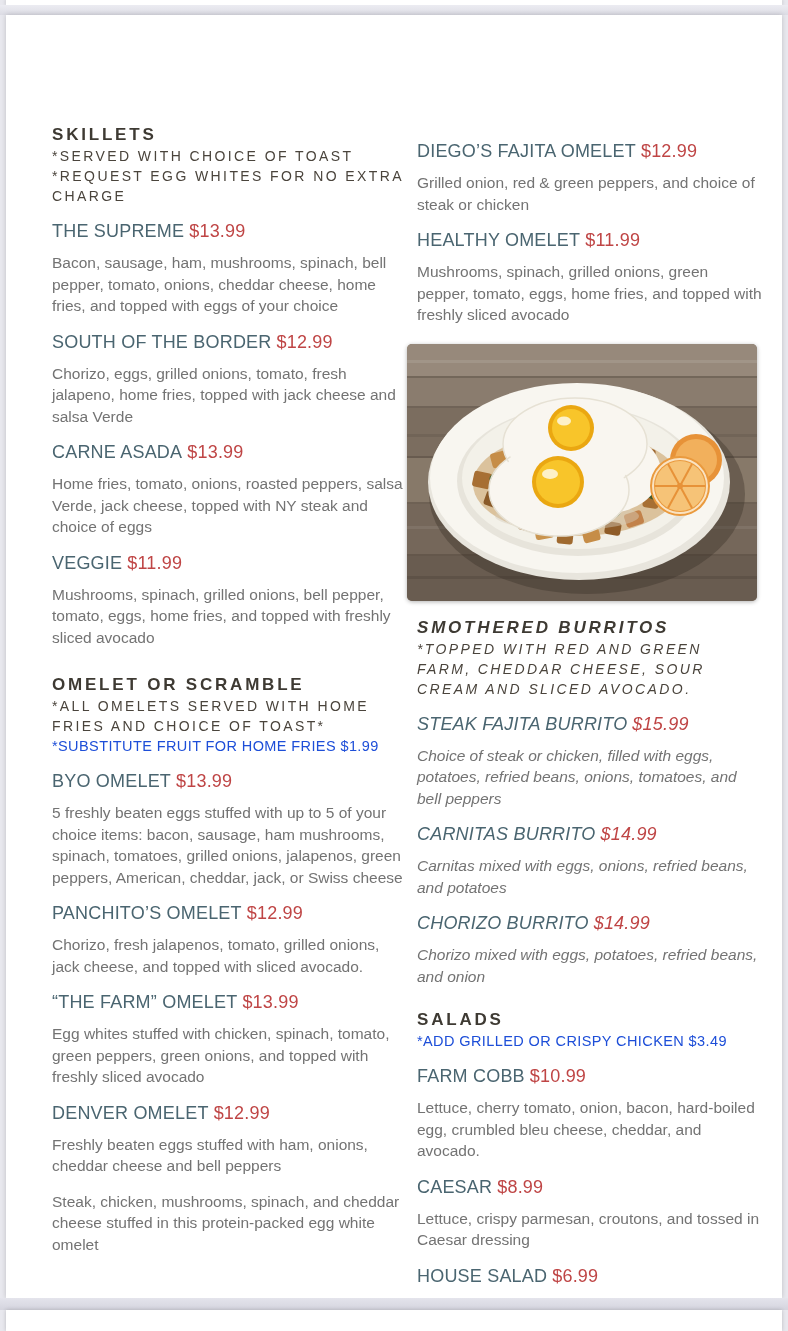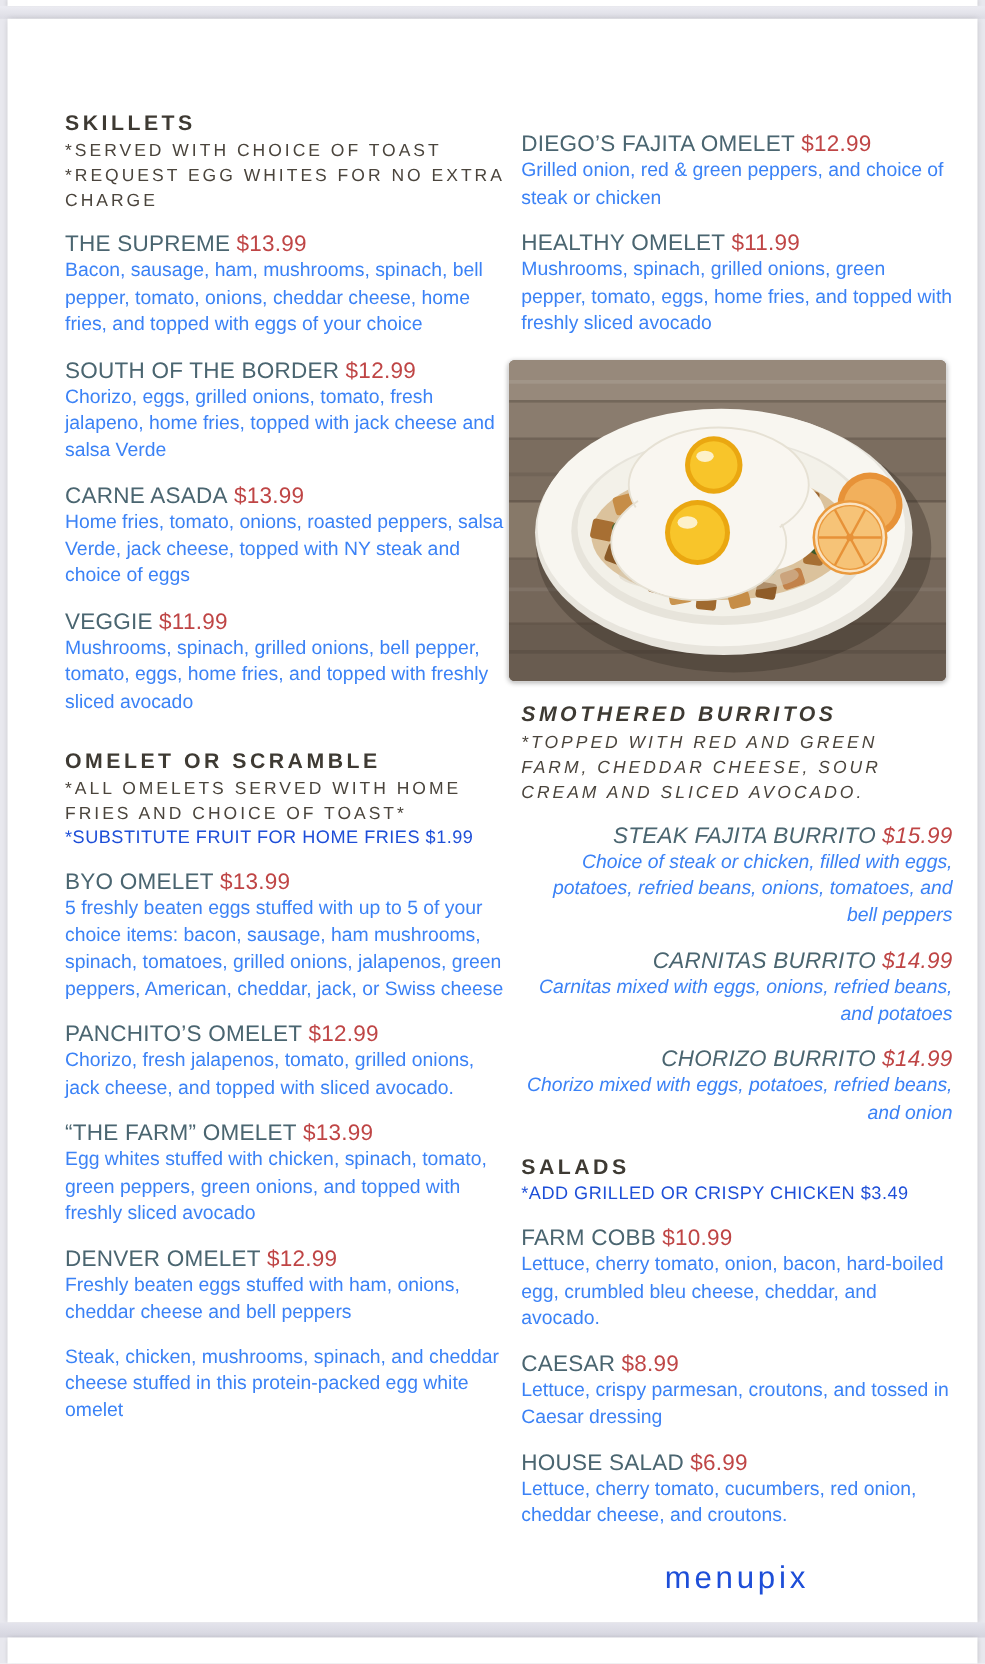--- a/index.html
+++ b/index.html
@@ -12,40 +12,40 @@
   .viewer{width:788px;height:1331px;display:flex;flex-direction:column;}
   .page-edge{background:#ffffff;margin:0 6px;box-shadow:0 0 4px rgba(0,0,0,.2);}
   .page-edge.top{height:5px;}
   .page-edge.bottom{flex:1;}
   .page-gap{height:10px;background:linear-gradient(#ececf2,#dcdce4);}
   .page-gap.bottom{height:12px;background:linear-gradient(#e4e4ec,#d4d4de);}
   .page{
     height:1283px;margin:0 6px;background:#ffffff;
     box-shadow:0 0 5px rgba(0,0,0,.18);
     box-sizing:border-box;
-    padding:73px 24px 0 46px;
+    padding:109px 24px 0 46px;
   }
   .cols{display:flex;gap:12px;}
   .col.left{width:353px;flex:0 0 353px;}
   .col.right{width:345px;flex:0 0 345px;padding-top:16px;box-sizing:border-box;}
 
   .sec-title{
     margin:0;font-size:17px;font-weight:700;color:#3e3a33;
     letter-spacing:2.8px;line-height:22px;
   }
   .sec-gap{margin-top:26px;}
   .sec-note{
     margin:0;font-size:14px;color:#4a443c;letter-spacing:2.4px;line-height:20px;
   }
   .sec-note.red{color:#1d4ed8;letter-spacing:.4px;font-size:14.5px;}
   .items{margin-top:6px;}
   .item{margin-top:14px;}
   .item-title{font-size:18px;line-height:22px;color:#4a6570;letter-spacing:.2px;}
   .iprice{color:#bf4545;margin-left:5px;}
-  .idesc{font-size:15.5px;line-height:21.5px;color:#3b82f6;margin-top:0;}
+  .idesc{font-size:15.5px;line-height:21.5px;color:#737373;margin-top:10px;}
 
   .photo{
     width:350px;height:257px;margin:18px 0 6px -10px;
     border-radius:5px;overflow:hidden;
     box-shadow:0 1px 4px rgba(0,0,0,.3);
   }
   .photo svg{display:block;}
 
   .watermark{
     margin-top:24px;text-align:center;
@@ -231,21 +231,21 @@
               <line x1="273" y1="142" x2="261" y2="164"></line>
               <line x1="273" y1="142" x2="285" y2="164"></line>
             </g>
             <circle cx="273" cy="142" r="3" fill="#e79238"></circle>
           </svg>
         </div>
 
         <section class="sec-gap" style="margin-top:16px;font-style:italic;">
           <h2 class="sec-title">SMOTHERED BURRITOS</h2>
           <p class="sec-note">*TOPPED WITH RED AND GREEN FARM, CHEDDAR CHEESE, SOUR CREAM AND SLICED AVOCADO.</p>
-          <div class="items" style="margin-top:10px;text-align:right;">
+          <div class="items" style="margin-top:10px;">
             <div class="item">
               <div class="item-title"><span>STEAK FAJITA BURRITO</span><span class="iprice">$15.99</span></div>
               <div class="idesc">Choice of steak or chicken, filled with eggs, potatoes, refried beans, onions, tomatoes, and bell peppers</div>
             </div>
             <div class="item">
               <div class="item-title"><span>CARNITAS BURRITO</span><span class="iprice">$14.99</span></div>
               <div class="idesc">Carnitas mixed with eggs, onions, refried beans, and potatoes</div>
             </div>
             <div class="item">
               <div class="item-title"><span>CHORIZO BURRITO</span><span class="iprice">$14.99</span></div>

